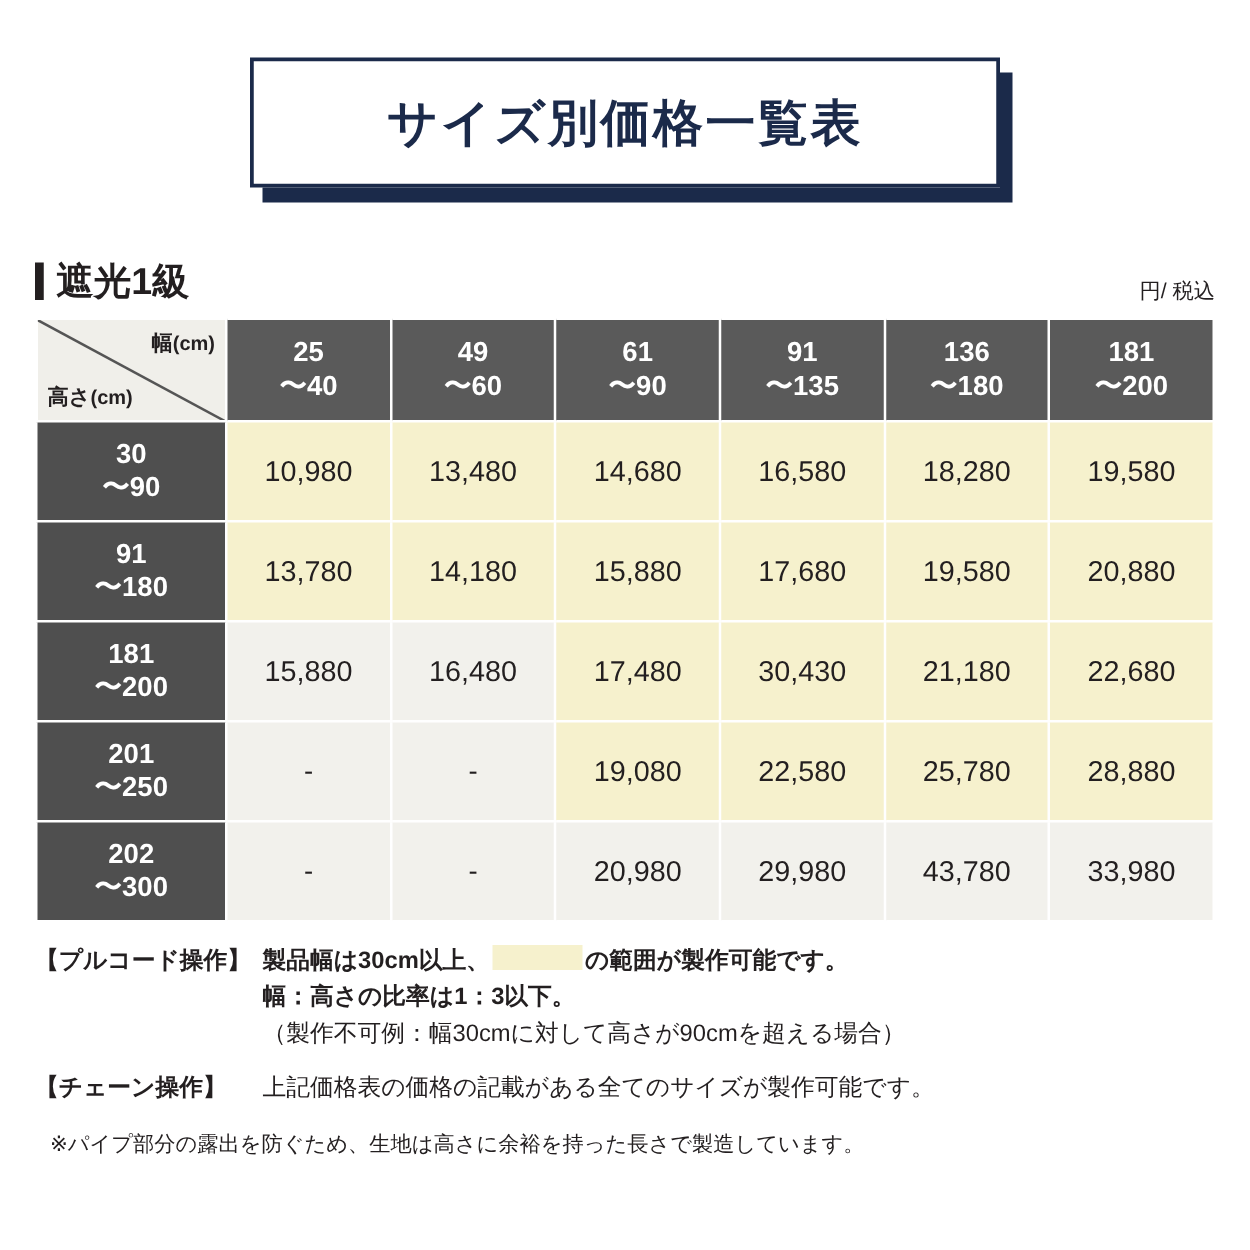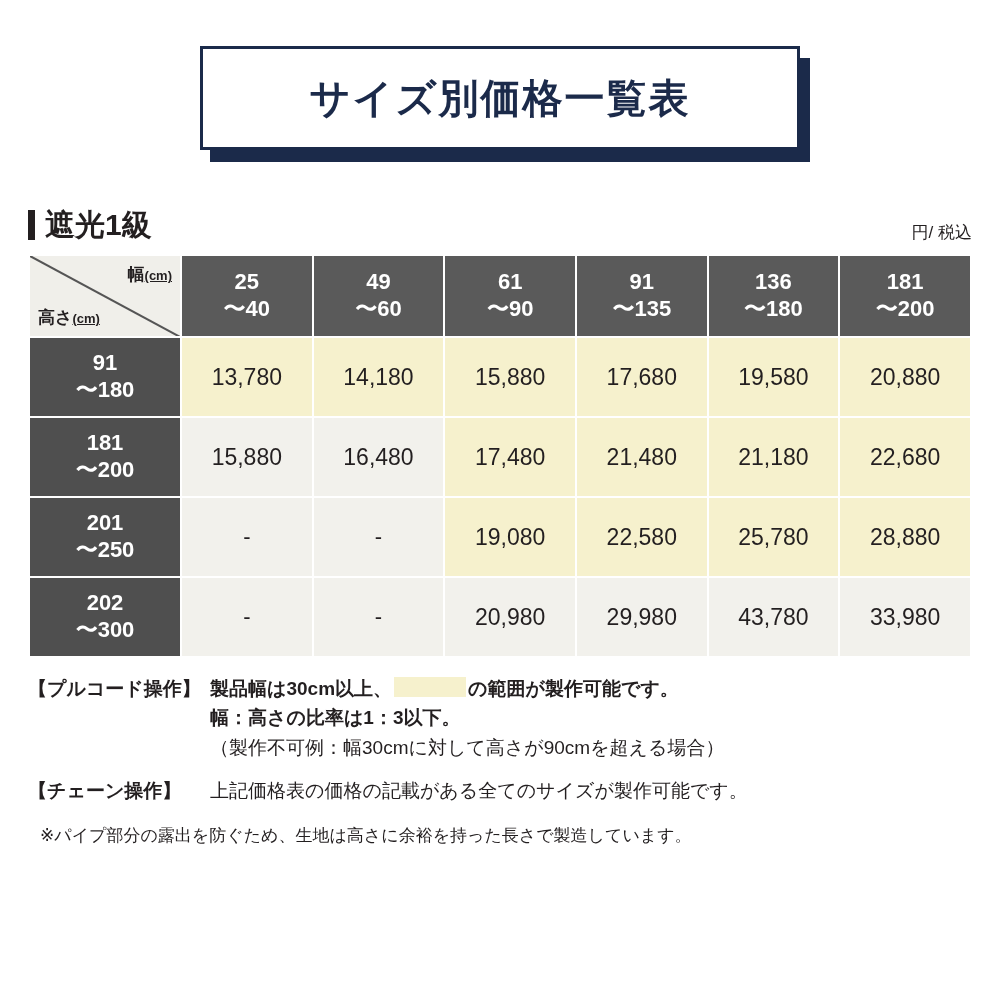--- a/index.html
+++ b/index.html
@@ -109,21 +109,21 @@
     font-weight: bold;
     color: #231f20;
   }
   .corner .lbl-h {
     position: absolute;
     left: 8px; bottom: 7px;
     font-size: 17px;
     font-weight: bold;
     color: #231f20;
   }
-  .corner .sm { font-size: 13px; font-weight: bold; text-decoration: underline; }
+  .corner .sm { font-size: 16px; font-weight: bold; }
 
   th.colhead {
     background: #5a5a5a;
     color: #ffffff;
     font-size: 22px;
     font-weight: bold;
     line-height: 1.22;
     height: 82px;
   }
   th.rowhead {
@@ -229,39 +229,51 @@
       </th>
       <th class="colhead">
         <span>181</span><br>
         <span>〜200</span>
       </th>
     </tr>
   </thead>
   <tbody>
     <tr>
       <th class="rowhead">
+        <span>30</span><br>
+        <span>〜90</span>
+      </th>
+      <td class="cell hl">10,980</td>
+      <td class="cell hl">13,480</td>
+      <td class="cell hl">14,680</td>
+      <td class="cell hl">16,580</td>
+      <td class="cell hl">18,280</td>
+      <td class="cell hl">19,580</td>
+    </tr>
+    <tr>
+      <th class="rowhead">
         <span>91</span><br>
         <span>〜180</span>
       </th>
       <td class="cell hl">13,780</td>
       <td class="cell hl">14,180</td>
       <td class="cell hl">15,880</td>
       <td class="cell hl">17,680</td>
       <td class="cell hl">19,580</td>
       <td class="cell hl">20,880</td>
     </tr>
     <tr>
       <th class="rowhead">
         <span>181</span><br>
         <span>〜200</span>
       </th>
       <td class="cell">15,880</td>
       <td class="cell">16,480</td>
       <td class="cell hl">17,480</td>
-      <td class="cell hl">21,480</td>
+      <td class="cell hl">30,430</td>
       <td class="cell hl">21,180</td>
       <td class="cell hl">22,680</td>
     </tr>
     <tr>
       <th class="rowhead">
         <span>201</span><br>
         <span>〜250</span>
       </th>
       <td class="cell dash">-</td>
       <td class="cell dash">-</td>

